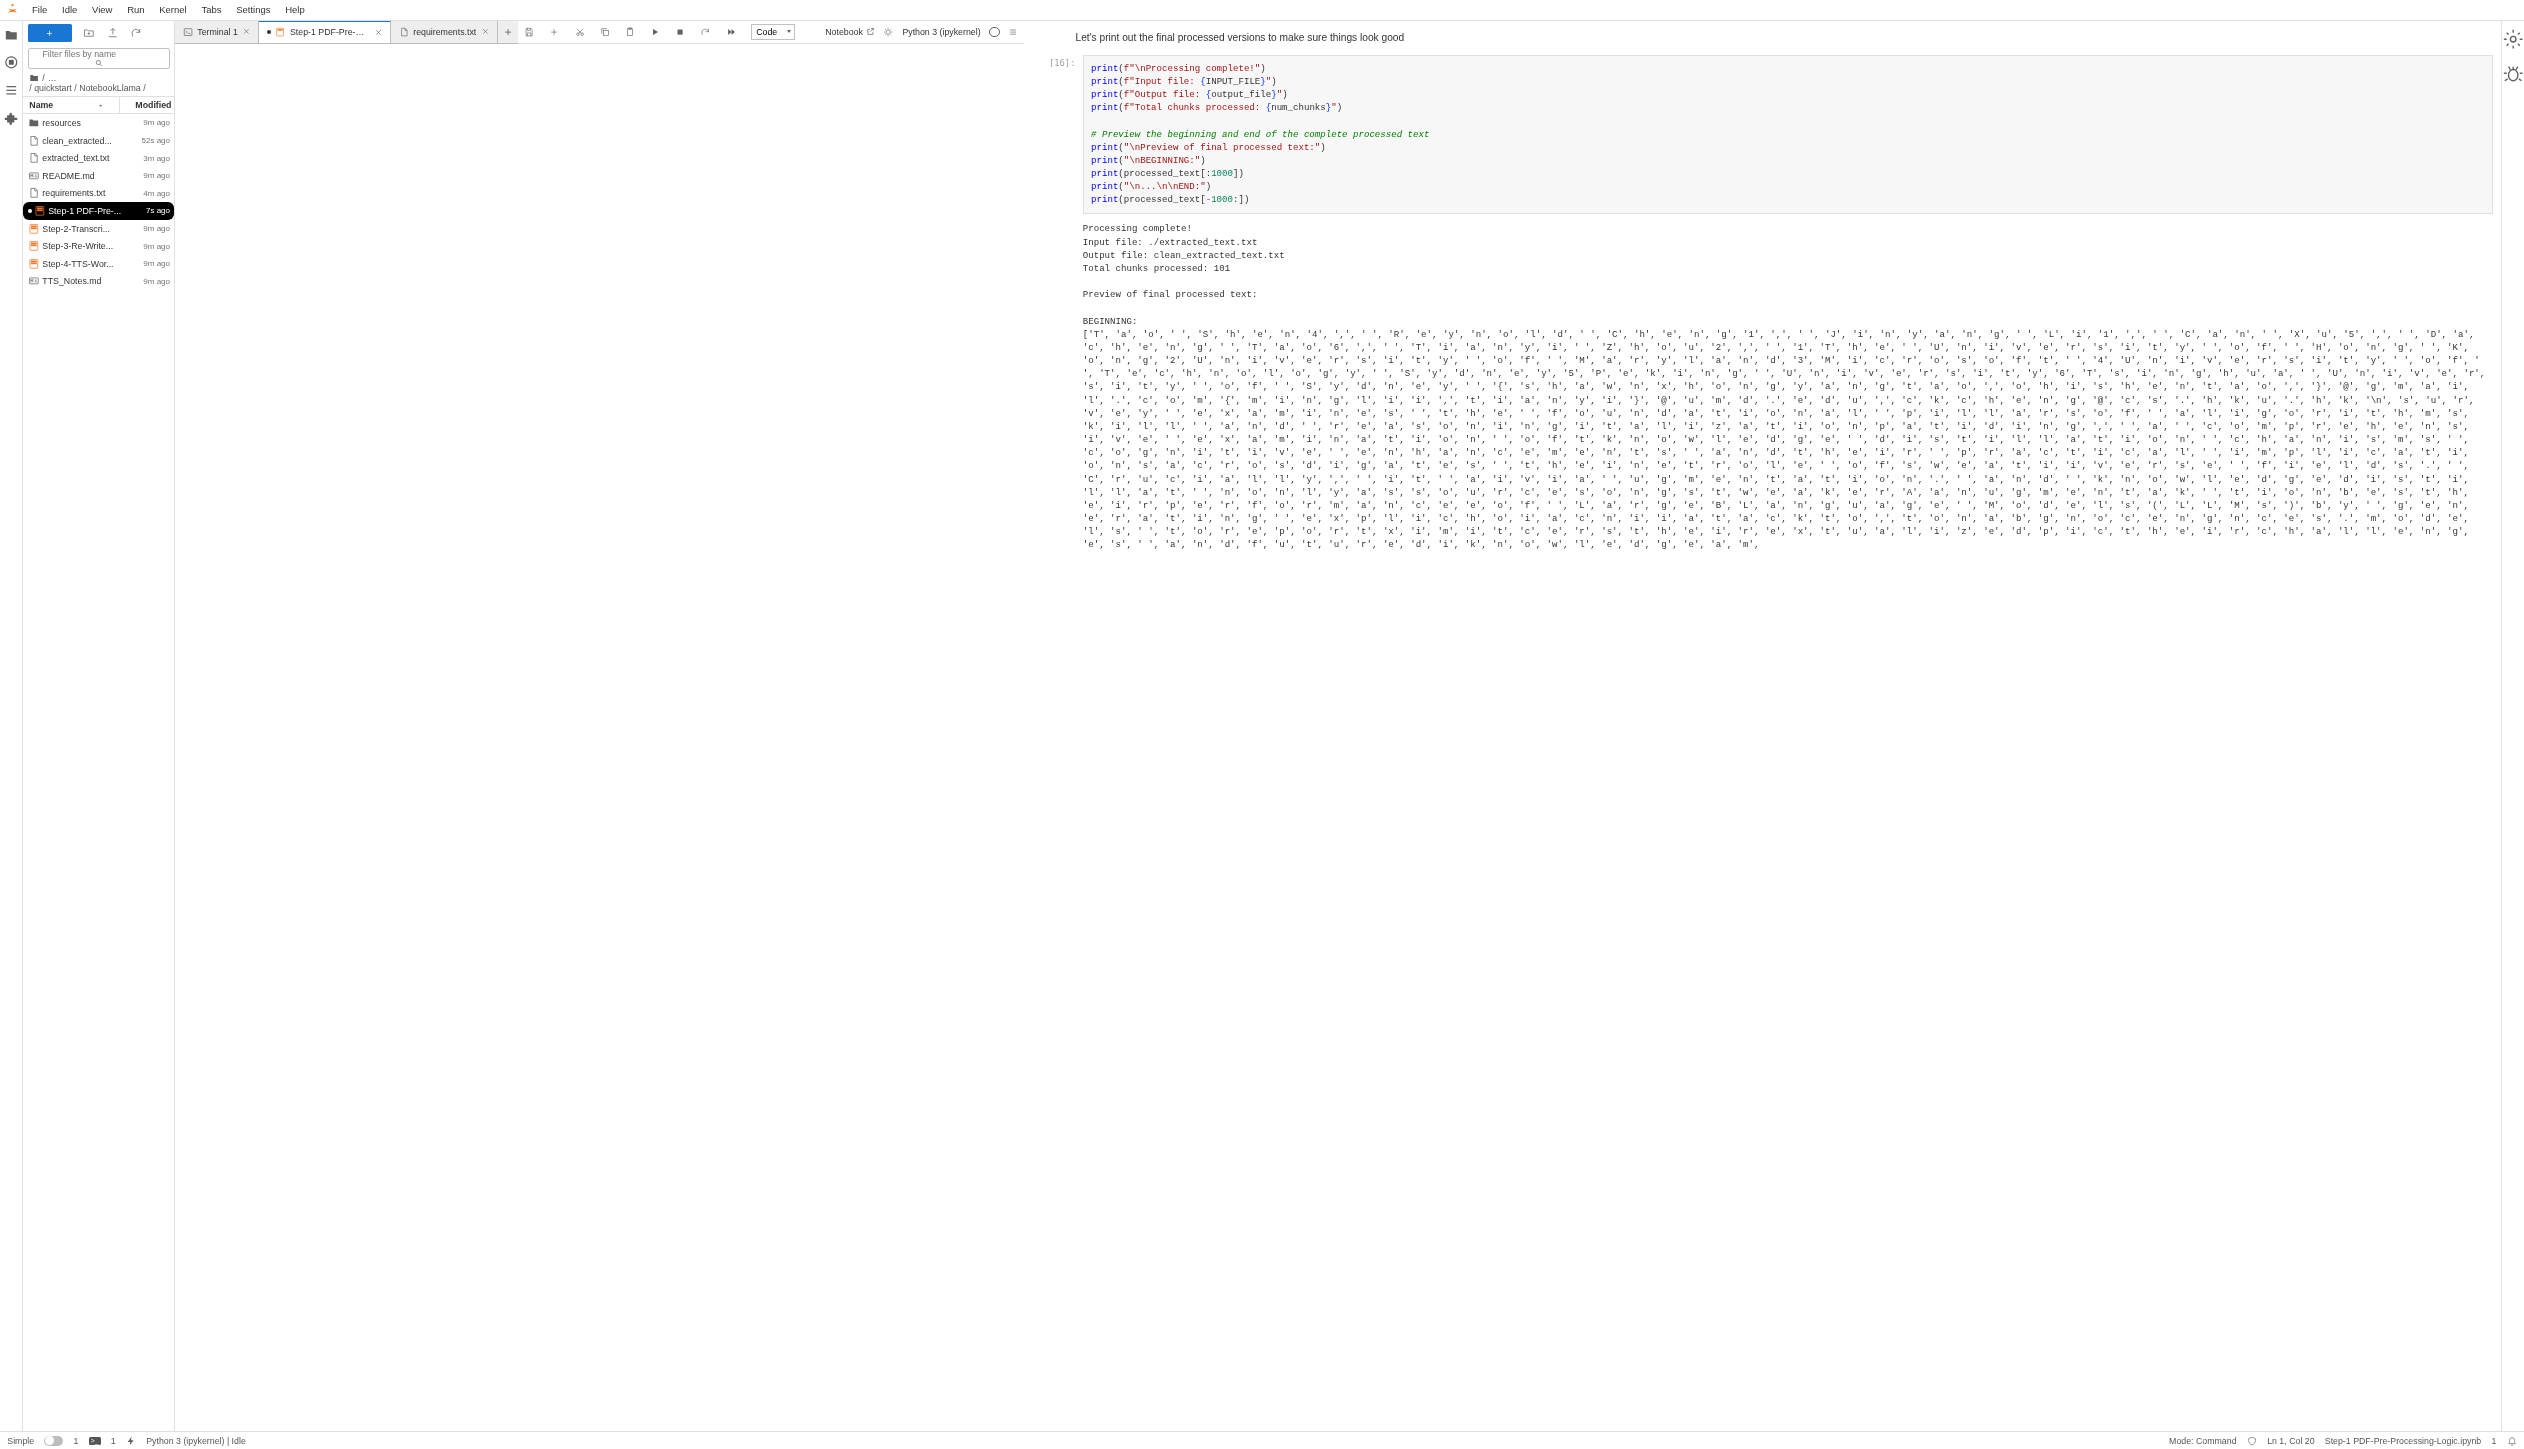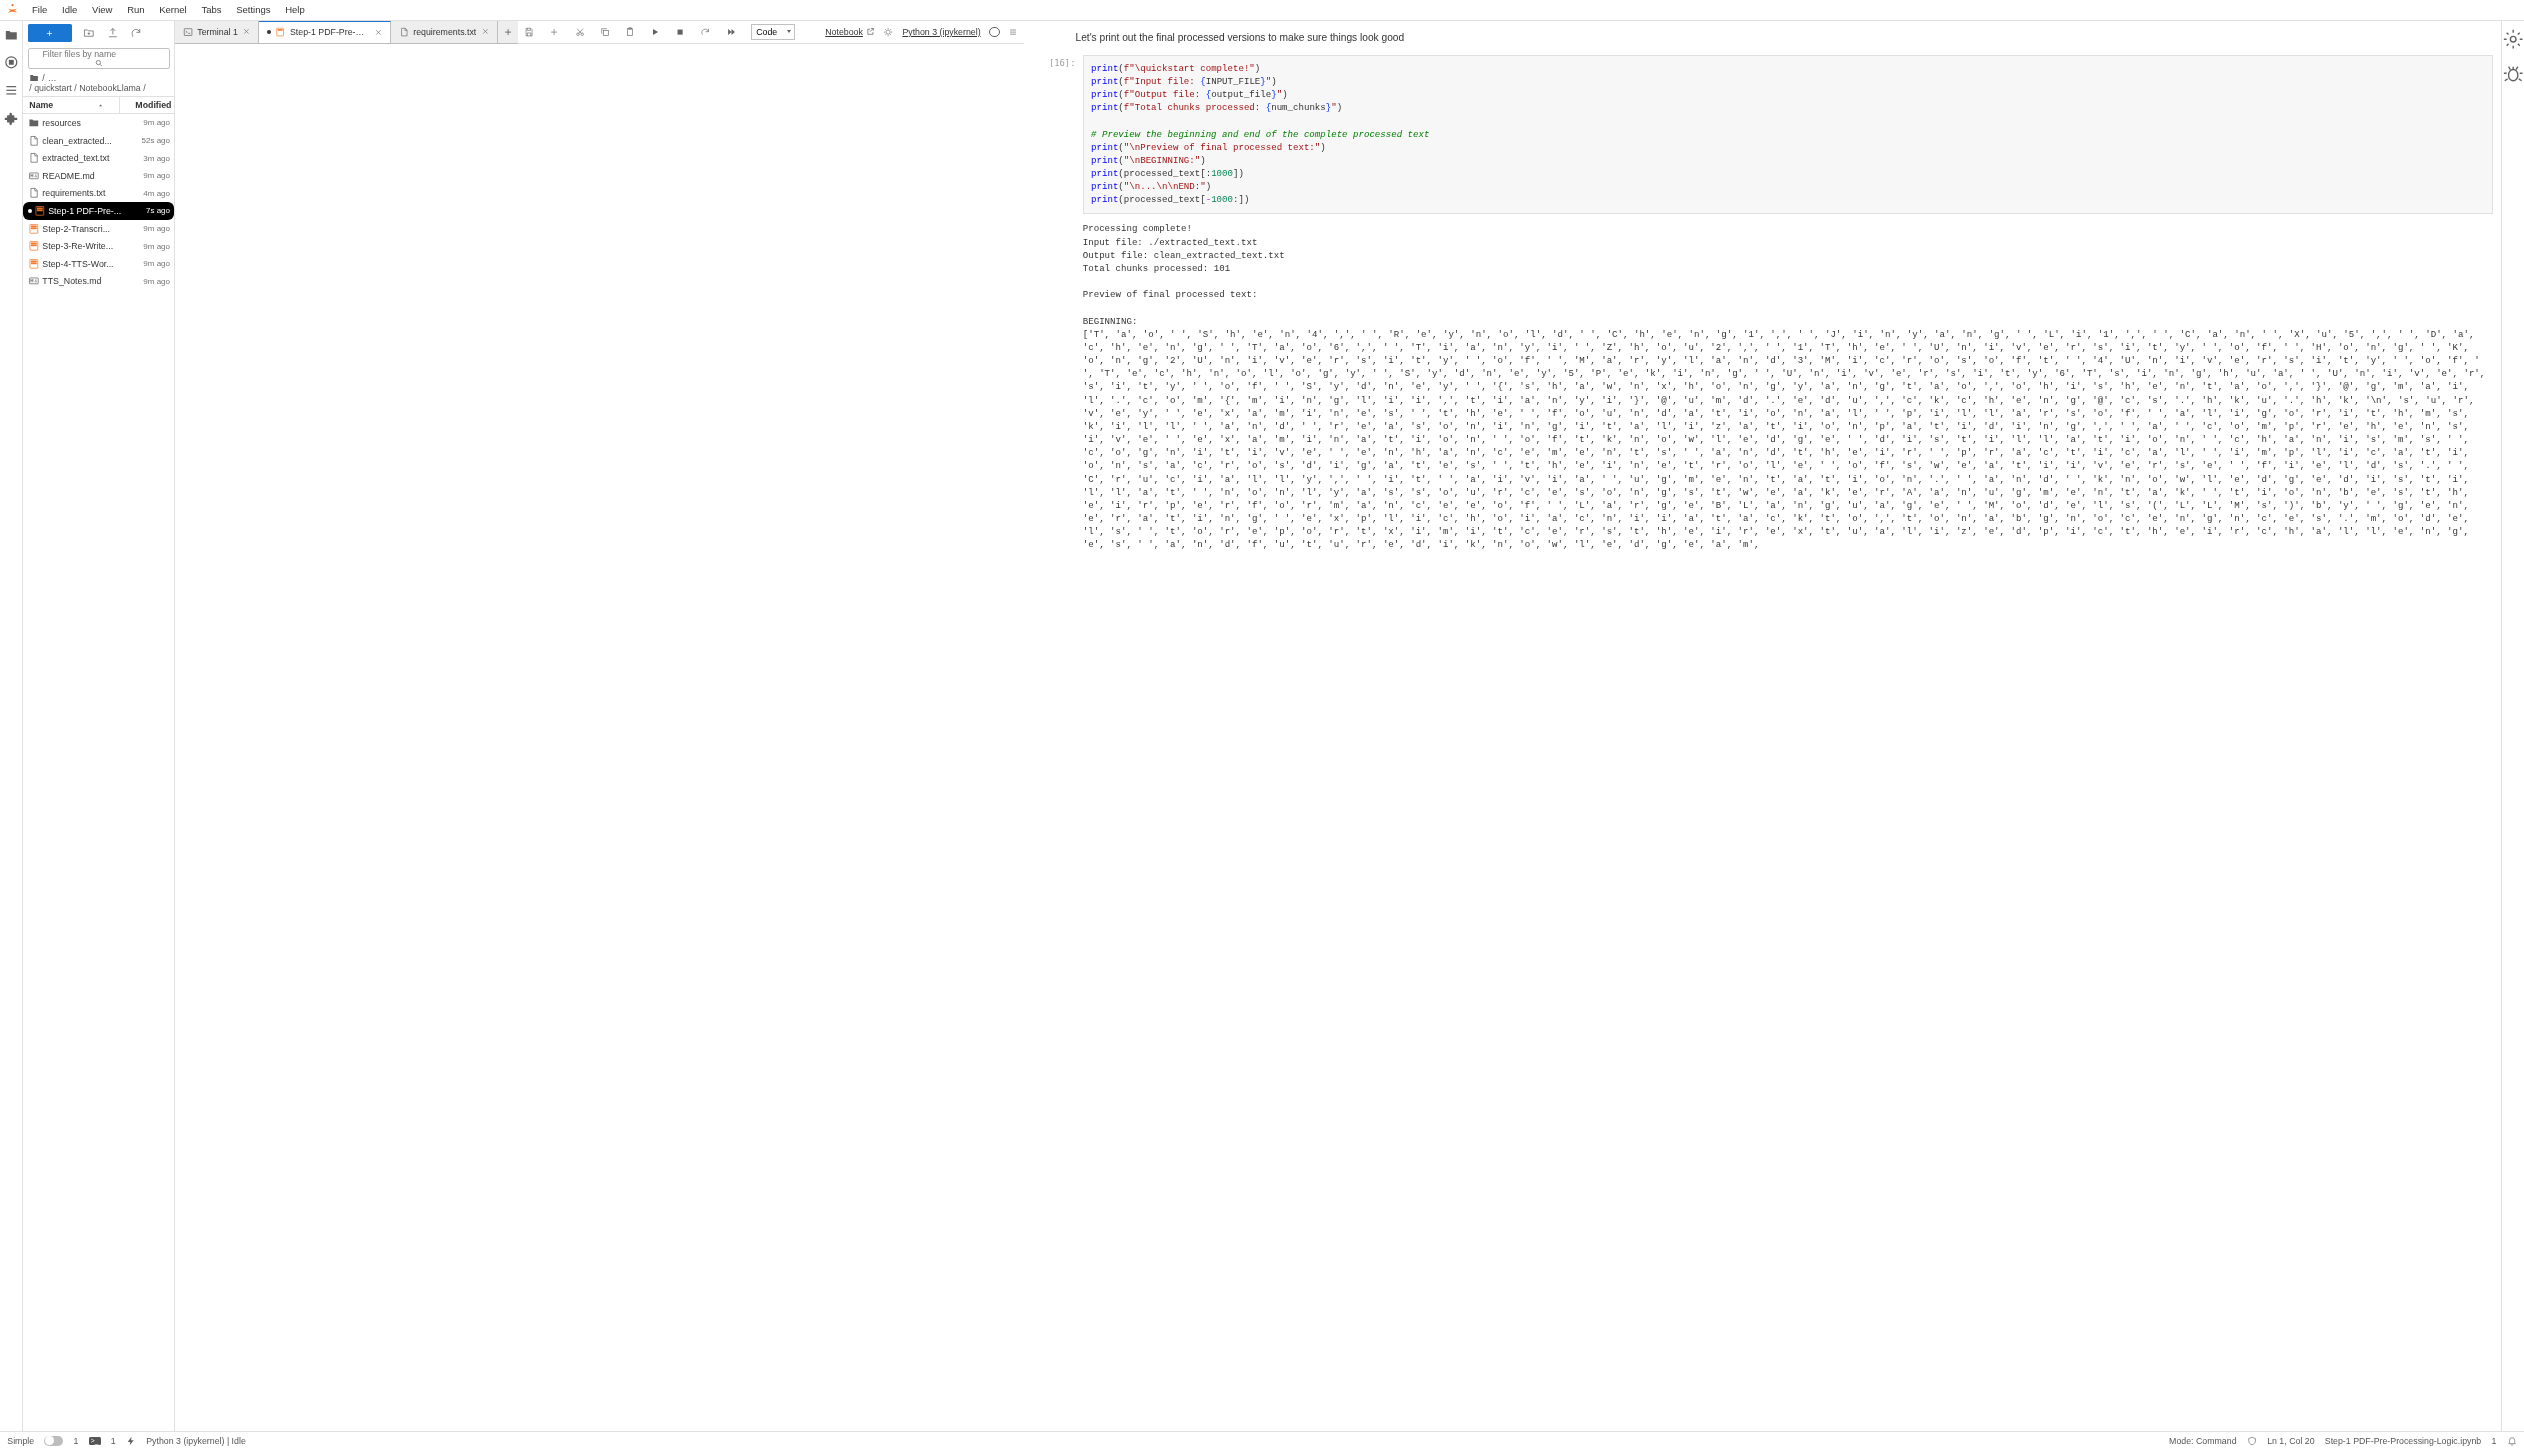--- a/index.html
+++ b/index.html
@@ -54,21 +54,21 @@
 .tab .tclose { width: 8.8px; height: 8.8px; color: #757575; cursor: pointer; flex-shrink: 0; }
 .tab-add { width: 20.5px; display: flex; align-items: center; justify-content: center; cursor: pointer; color: #616161; }
 
 
 .nb-toolbar { display: flex; align-items: center; height: 23.4px; padding: 0 5.9px; border-bottom: 0.7px solid #e0e0e0; gap: 15px; font-size: 8.8px; }
 .nb-toolbar .nbicon { width: 10.2px; height: 10.2px; color: #616161; cursor: pointer; }
 .cell-type { border: 0.7px solid #c0c0c0; height: 16px; font-size: 8.8px; padding: 0 16px 0 4.4px; background: #fff; appearance: none; position: relative; }
 .cell-type-wrap { position: relative; display: inline-block; }
 .cell-type-wrap::after { content: ""; position: absolute; right: 4.4px; top: 6.6px; border-left: 2.9px solid transparent; border-right: 2.9px solid transparent; border-top: 3.7px solid #616161; pointer-events: none; }
 .nb-toolbar .spacer { flex: 1; }
-.nb-toolbar .right { display: flex; align-items: center; gap: 8.8px; text-decoration: underline; }
+.nb-toolbar .right { display: flex; align-items: center; gap: 8.8px; }
 .trusted { display: flex; align-items: center; gap: 2.9px; cursor: pointer; }
 .kernel-ind { width: 10.2px; height: 10.2px; border: 1.1px solid #616161; border-radius: 50%; }
 
 
 .notebook { flex: 1; overflow: auto; padding: 8.8px 0 8.8px 0; }
 .cell-wrap { display: flex; padding: 0 7.3px; }
 .prompt { width: 51px; text-align: right; padding: 2.9px 7.3px 0 0; font-family: Menlo, Monaco, monospace; font-size: 8.8px; color: #9e9e9e; flex-shrink: 0; }
 .md-cell { padding: 2.9px 0 11.7px 0; font-size: 10.2px; color: #333; margin-left: 51px; }
 .code-cell { flex: 1; background: #f7f7f7; border: 0.7px solid #e0e0e0; padding: 5.9px 7.3px; font-family: Menlo, Monaco, "Courier New", monospace; font-size: 9.1px; line-height: 1.45; white-space: pre; overflow-x: auto; }
 .output-cell { margin-left: 51px; padding: 8.8px 7.3px 5.9px 7.3px; font-family: Menlo, Monaco, "Courier New", monospace; font-size: 9.1px; line-height: 1.45; white-space: pre-wrap; word-break: break-all; }
@@ -366,21 +366,21 @@
               <line x1="5" y1="17" x2="19" y2="17"></line>
             </svg>
         </div>
       </div>
 
       <div class="notebook">
         <div class="md-cell">Let's print out the final processed versions to make sure things look good</div>
 
         <div class="cell-wrap">
           <div class="prompt">[16]:</div>
-          <div class="code-cell" id="code-cell"><span class="tok-fn">print</span>(<span class="tok-str">f"</span><span class="tok-fstr">\quickstart complete!</span><span class="tok-str">"</span>)
+          <div class="code-cell" id="code-cell"><span class="tok-fn">print</span>(<span class="tok-str">f"</span><span class="tok-fstr">\nProcessing complete!</span><span class="tok-str">"</span>)
 <span class="tok-fn">print</span>(<span class="tok-str">f"</span><span class="tok-fstr">Input file: </span><span class="tok-brace">{</span>INPUT_FILE<span class="tok-brace">}</span><span class="tok-str">"</span>)
 <span class="tok-fn">print</span>(<span class="tok-str">f"</span><span class="tok-fstr">Output file: </span><span class="tok-brace">{</span>output_file<span class="tok-brace">}</span><span class="tok-str">"</span>)
 <span class="tok-fn">print</span>(<span class="tok-str">f"</span><span class="tok-fstr">Total chunks processed: </span><span class="tok-brace">{</span>num_chunks<span class="tok-brace">}</span><span class="tok-str">"</span>)
 
 <span class="tok-cmt"># Preview the beginning and end of the complete processed text</span>
 <span class="tok-fn">print</span>(<span class="tok-str">"\nPreview of final processed text:"</span>)
 <span class="tok-fn">print</span>(<span class="tok-str">"\nBEGINNING:"</span>)
 <span class="tok-fn">print</span>(processed_text[:<span class="tok-num">1000</span>])
 <span class="tok-fn">print</span>(<span class="tok-str">"\n...\n\nEND:"</span>)
 <span class="tok-fn">print</span>(processed_text[<span class="tok-op">-</span><span class="tok-num">1000</span>:])</div>

